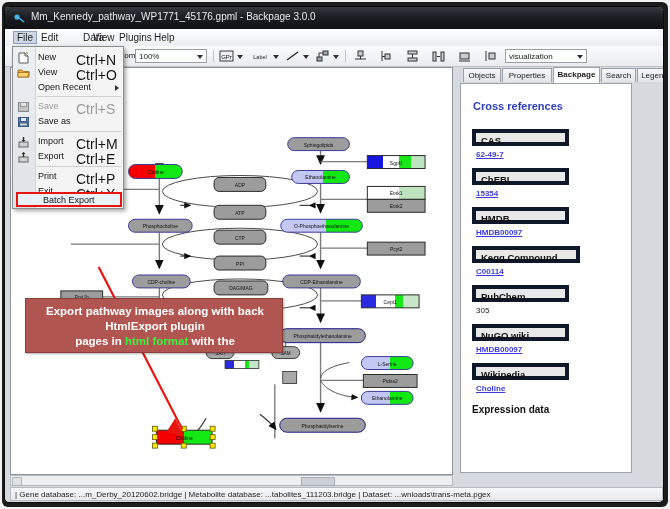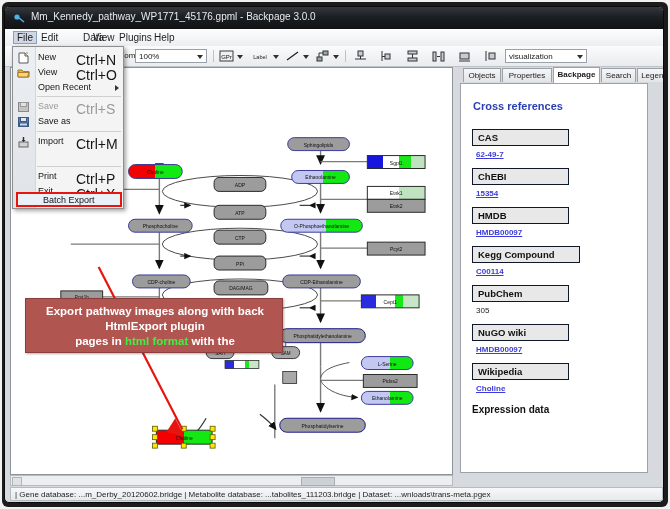--- a/index.html
+++ b/index.html
@@ -40,24 +40,24 @@
   .canvas-wrap{position:absolute;left:5px;top:60px;width:443px;height:408px;background:#ffffff;
                border:1px solid #8e949c;box-sizing:border-box;overflow:hidden;}
   .canvas{position:absolute;left:0;top:0;width:100%;height:100%;}
 
   .sidebar{position:absolute;left:452px;top:60px;width:206px;height:408px;}
   .tabstrip{position:absolute;left:0;top:0;width:100%;height:16px;}
   .tab{position:absolute;top:1px;height:14px;background:linear-gradient(180deg,#f6f6f7,#e2e4e7);
        border:1px solid #9ca2a9;box-sizing:border-box;font-size:8px;color:#1b1b1b;text-align:center;
        line-height:13px;border-bottom:none;}
   .tab.sel{top:0;height:16px;background:#ffffff;font-weight:bold;z-index:3;}
-  .backpage{position:absolute;left:3px;top:16px;width:188px;height:390px;background:#ffffff;
+  .backpage{position:absolute;left:3px;top:16px;width:172px;height:390px;background:#ffffff;
             border:1px solid #9ca2a9;box-sizing:border-box;overflow:hidden;}
   .bp-title{position:absolute;left:12px;top:16px;font-size:11px;font-weight:bold;color:#2b3fb5;}
-  .xref-head{position:absolute;left:11px;width:97px;height:17px;background:#e8e8e8;border:1px solid #0f172a;
+  .xref-head{position:absolute;left:11px;width:97px;height:17px;background:#e8e8e8;border:4px solid #0f172a;
              box-sizing:border-box;font-size:9.5px;font-weight:bold;color:#111;line-height:16px;padding-left:5px;}
   .xref-val{position:absolute;left:15px;font-size:8px;color:#1a1a1a;}
   .xref-val.link{color:#3b3bdb;text-decoration:underline;font-weight:bold;}
   .bp-expr{position:absolute;left:11px;font-size:10px;font-weight:bold;color:#111;}
 
   
   .hscroll{position:absolute;left:5px;top:468px;width:443px;height:11px;background:#eceef0;
            border:1px solid #b6bbc1;box-sizing:border-box;}
   .hscroll .thumb{position:absolute;left:290px;top:1px;width:32px;height:7px;background:#cdd1d6;border:1px solid #a9aeb4;}
   .hscroll .lend{position:absolute;left:1px;top:1px;width:8px;height:7px;background:#dfe2e5;border:1px solid #b0b5bb;}
@@ -570,20 +570,29 @@
       <div class="fm-row" style="top:87px">
         <svg class="fm-ico" viewBox="0 0 13 12">
           <rect x="2" y="6" width="9" height="5" fill="#d2d2d2" stroke="#666"></rect>
           <path d="M6.5 1 V5" stroke="#2a2a2a" stroke-width="1.4"></path>
             <path d="M4.5 4 L6.5 6 L8.5 4" fill="#2a2a2a"></path>
         </svg>
         <span class="fm-text">Import</span>
         <span class="fm-acc">Ctrl+M</span>
       </div>
 
+      <div class="fm-row" style="top:102px">
+        <svg class="fm-ico" viewBox="0 0 13 12">
+          <rect x="2" y="6" width="9" height="5" fill="#d2d2d2" stroke="#666"></rect>
+          <path d="M6.5 6 V2" stroke="#2a2a2a" stroke-width="1.4"></path>
+            <path d="M4.5 3 L6.5 1 L8.5 3" fill="#2a2a2a"></path>
+        </svg>
+        <span class="fm-text">Export</span>
+        <span class="fm-acc">Ctrl+E</span>
+      </div>
 
       <div class="fm-sep" style="top:119px"></div>
 
       <div class="fm-row" style="top:122px">
         <span class="fm-text">Print</span>
         <span class="fm-acc">Ctrl+P</span>
       </div>
 
       <div class="fm-row" style="top:137px">
         <span class="fm-text">Exit</span>

